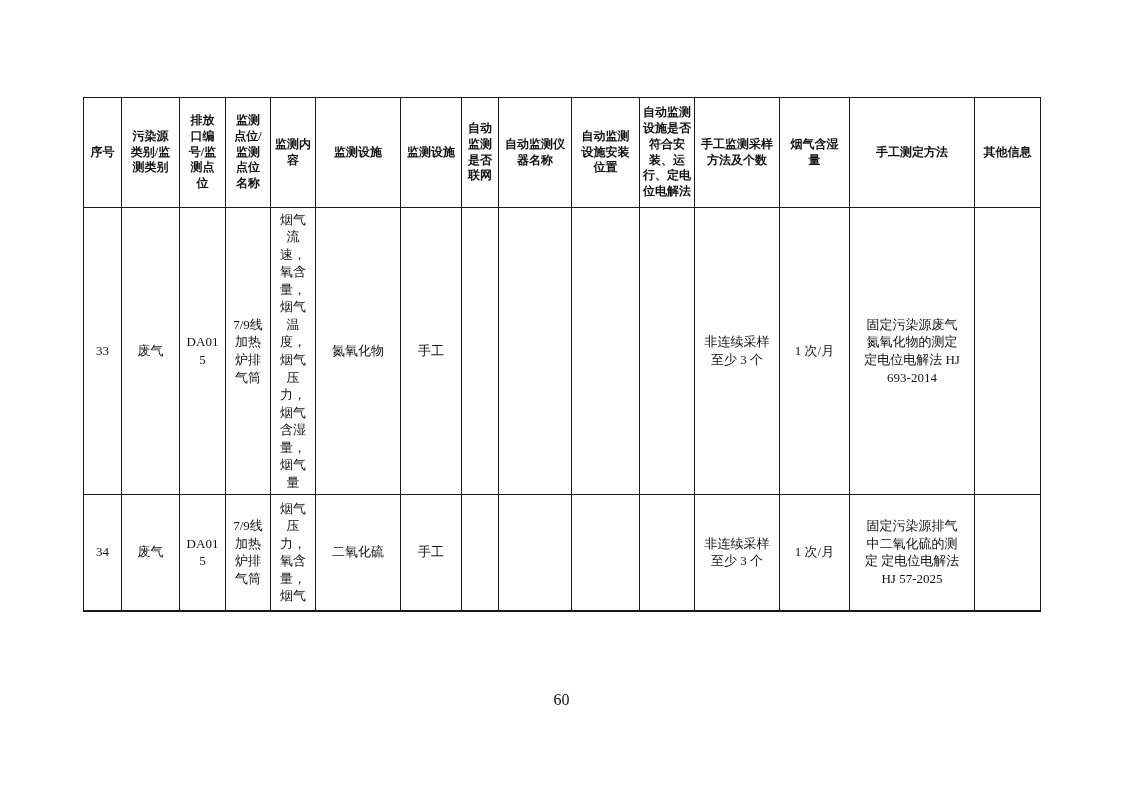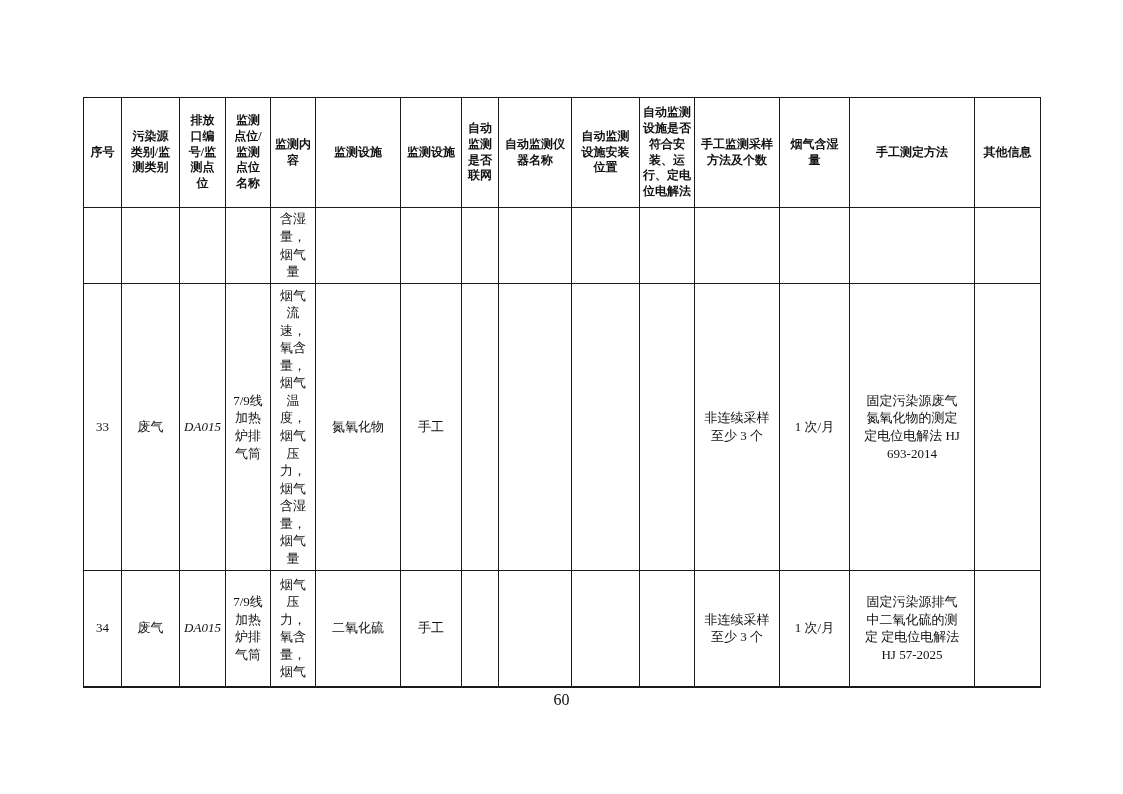--- a/index.html
+++ b/index.html
@@ -37,21 +37,21 @@
     font-size:13px;
     line-height:1.35;
     padding:0 4px;
   }
   thead tr{height:110px;}
   tr.r0{height:76px;}
   tr.r1{height:287px;}
   tr.r2{height:116px;}
   th.h-tight{padding:0 3px;}
   td.c-narrow{padding:0 6px;}
-  td.c-id{overflow-wrap:anywhere;font-style:italic;}
+  td.c-id{overflow-wrap:anywhere;}
   td.c-method{padding:0 11px;}
   .pagenum{
     position:absolute;top:691px;left:0;width:100%;
     text-align:center;
     font-size:16px;
     color:#111111;
   }
 </style>
 </head>
 <body>
@@ -89,37 +89,20 @@
         <th>自动监测仪器名称</th>
         <th>自动监测设施安装位置</th>
         <th class="h-tight">自动监测设施是否符合安装、运行、定电位电解法</th>
         <th>手工监测采样方法及个数</th>
         <th>烟气含湿量</th>
         <th>手工测定方法</th>
         <th>其他信息</th>
       </tr>
     </thead>
     <tbody>
-      <tr class="r0">
-        <td></td>
-        <td></td>
-        <td class="c-id"></td>
-        <td class="c-narrow"></td>
-        <td class="c-narrow">含湿量，烟气量</td>
-        <td></td>
-        <td></td>
-        <td></td>
-        <td></td>
-        <td></td>
-        <td></td>
-        <td></td>
-        <td></td>
-        <td class="c-method"></td>
-        <td></td>
-      </tr>
       <tr class="r1">
         <td>33</td>
         <td>废气</td>
         <td class="c-id">DA015</td>
         <td class="c-narrow">7/9线加热炉排气筒</td>
         <td class="c-narrow">烟气流速，氧含量，烟气温度，烟气压力，烟气含湿量，烟气量</td>
         <td>氮氧化物</td>
         <td>手工</td>
         <td></td>
         <td></td>

